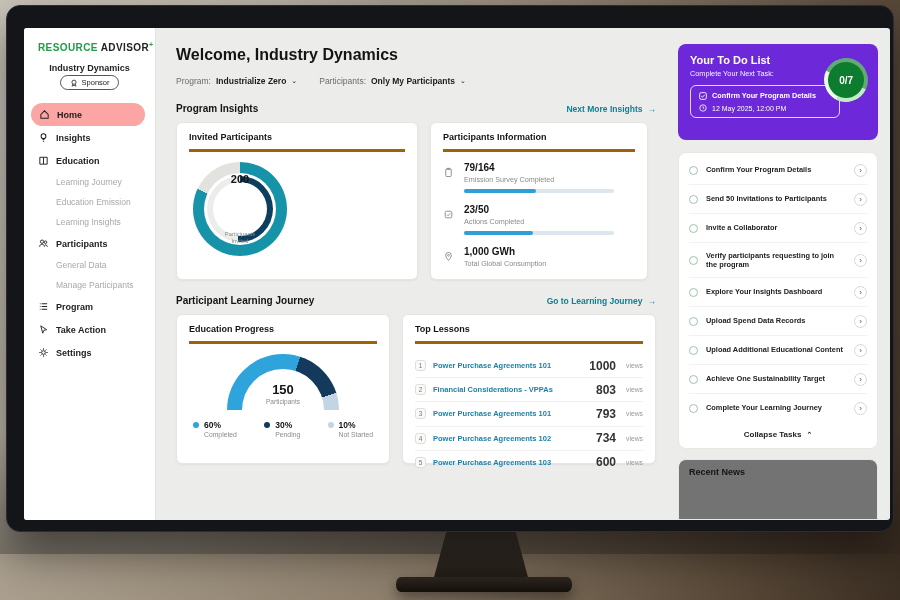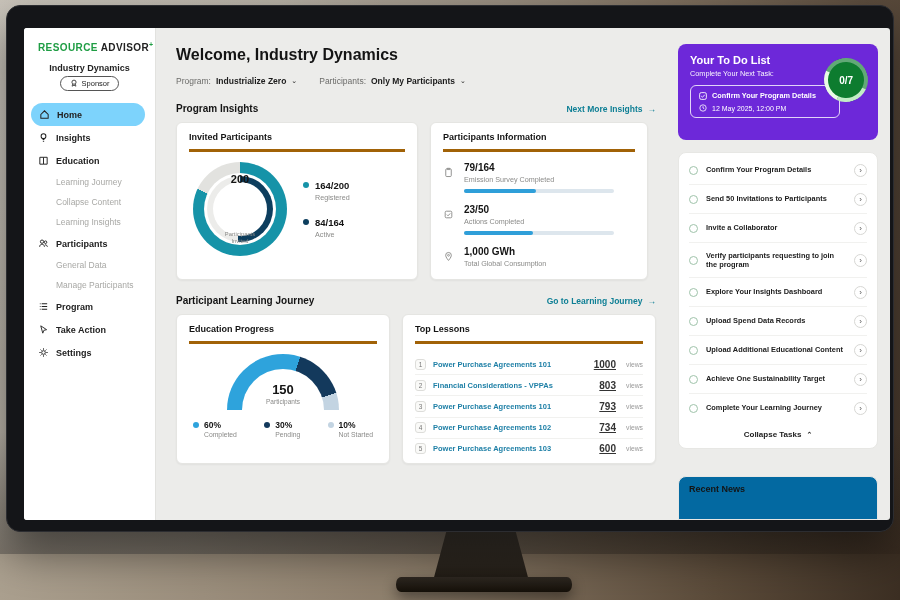--- a/index.html
+++ b/index.html
@@ -24,28 +24,28 @@
     background:#141518; border:1px solid #2c2d31; border-radius:14px;
     box-shadow:0 20px 45px rgba(0,0,0,.5); }
   .screen { position:absolute; left:17px; top:22px; width:866px; height:492px;
     background:#ececea; border-radius:3px; overflow:hidden; display:flex; }
 
   
   .sidebar { width:132px; flex:none; background:#fff; border-right:1px solid #e2e2df; padding-top:13px; }
   .logo { padding-left:14px; font-size:10px; font-weight:bold; letter-spacing:.4px; }
   .logo .g { color:#1f9d44; } .logo .d { color:#222; } .logo sup { color:#1f9d44; font-size:7px; }
   .org { margin-top:10px; text-align:center; font-size:9px; font-weight:bold; color:#222; }
-  .badge { display:inline-flex; align-items:flex-start; gap:4px; 
+  .badge { display:inline-flex; align-items:flex-end; gap:4px; 
     border:1px solid #555; border-radius:10px; padding:2px 9px; font-size:7.5px; color:#222; background:#fff; }
   .badge-wrap { text-align:center; }
   .nav { margin-top:12px; }
   .nav-item { display:flex; align-items:center; gap:7px; padding:6px 8px 6px 14px;
     font-size:9px; font-weight:bold; color:#222; cursor:default; }
   .nav-item.sub { padding:5px 8px 5px 32px; color:#a8a8a5; font-weight:normal; font-size:8.5px; }
-  .nav-item.active { background:#7dd3fc; border-radius:13px; margin:0 10px 0 7px; padding-left:8px; }
+  .nav-item.active { background:#fca5a5; border-radius:13px; margin:0 10px 0 7px; padding-left:8px; }
   .nicon { width:11px; height:11px; flex:none; display:flex; }
   .nicon svg { width:11px; height:11px; }
 
   
   .main { flex:1; min-width:0; padding:18px 12px 0 20px; }
   .welcome { font-size:16px; font-weight:bold; color:#141414; }
   .filters { display:flex; gap:22px; margin-top:12px; font-size:8.5px; color:#6c6c6a; align-items:center; }
   .fgroup { display:flex; align-items:center; gap:5px; }
   .fval { font-weight:bold; color:#1c1c1c; }
   .chev { font-size:7px; color:#1c1c1c; }
@@ -95,21 +95,21 @@
   .el-val { font-size:8.5px; font-weight:bold; color:#141414; }
   .el-lab { font-size:6.8px; color:#8a8a88; margin-top:1px; }
 
   
   .card-lessons { flex:1; height:150px; padding-bottom:4px; }
   .lesson-row { display:flex; align-items:center; gap:7px; padding:4.6px 0; border-bottom:1px solid #f1f1ef; }
   .lesson-row:last-child { border-bottom:none; }
   .rank { width:11px; height:11px; border:1px solid #ddddda; border-radius:3px; background:#fafaf8;
     display:flex; align-items:center; justify-content:center; font-size:6.5px; color:#777; flex:none; }
   .ltitle { flex:1; font-size:7.5px; font-weight:bold; color:#1d7fa6; cursor:pointer; }
-  .lviews { font-size:10px; font-weight:bold; color:#333;text-decoration:underline; }
+  .lviews { font-size:12px; font-weight:bold; color:#333; }
   .lviews-lab { font-size:6.8px; color:#999; font-weight:normal; margin-left:3px; }
 
   
   .right { width:222px; flex:none; padding:16px 12px 0 10px; display:flex; flex-direction:column; }
   .todo-card { position:relative; background:#6d28d9; border-radius:8px; color:#fff; padding:10px 12px; height:96px; flex:none; }
   .todo-title { font-size:11px; font-weight:bold; }
   .todo-sub { font-size:7.3px; margin-top:3px; opacity:.95; }
   .todo-next { border:1px solid rgba(255,255,255,.8); border-radius:6px; padding:5px 8px; margin-top:7px; width:150px; }
   .next-line { display:flex; gap:5px; align-items:center; font-size:7.3px; font-weight:bold; }
   .next-date { display:flex; gap:5px; align-items:center; font-size:7px; margin-top:4px; }
@@ -119,21 +119,21 @@
   .todo-ring span { transform:rotate(20deg); }
 
   .tasks-card { background:#fff; border:1px solid #e7e7e4; border-radius:8px; margin-top:12px; padding:3px 10px 4px; flex:none; }
   .task-row { display:flex; align-items:center; gap:8px; padding:7.5px 0; border-bottom:1px solid #f1f1ef; cursor:pointer; }
   .task-check { width:9px; height:9px; border:1.3px solid #9fc3aa; border-radius:50%; flex:none; }
   .task-label { flex:1; font-size:7.4px; font-weight:bold; color:#222; line-height:1.3; }
   .task-go { width:13px; height:13px; border:1px solid #d7d7d4; border-radius:50%; flex:none;
     display:flex; align-items:center; justify-content:center; font-size:8px; color:#555; }
   .collapse { display:flex; justify-content:center; align-items:center; gap:5px; padding:8px 0 5px;
     font-size:8px; font-weight:bold; color:#1c1c1c; cursor:pointer; }
-  .news-card { background:#0369a1; border:1px solid #e7e7e4; border-radius:8px 8px 0 0; margin-top:27px;
+  .news-card { background:#737373; border:1px solid #e7e7e4; border-radius:8px 8px 0 0; margin-top:10px;
     padding:7px 10px; font-size:9px; font-weight:bold; color:#141414; flex:1; }
 </style>
 </head>
 <body>
 
 <div class="photo-bg"></div>
 <div class="desk"></div>
 <div class="stand-neck"></div>
 <div class="stand-base"></div>
 
@@ -178,21 +178,21 @@
               <svg viewBox="0 0 12 12">
                 <path d="M2 2.5 H6 V10 H2 Z M6 2.5 H10 V10 H6" fill="none" stroke="#222" stroke-width="1.05"></path>
               </svg>
             </span>
         <span>Education</span>
       </div>
       <div class="nav-item sub">
         <span>Learning Journey</span>
       </div>
       <div class="nav-item sub">
-        <span>Collapse Content</span>
+        <span>Education Emission</span>
       </div>
       <div class="nav-item sub">
         <span>Learning Insights</span>
       </div>
       <div class="nav-item">
         <span class="nicon">
               <svg viewBox="0 0 12 12">
                 <circle cx="4.4" cy="4" r="1.8" fill="none" stroke="#222" stroke-width="1"></circle>
                 <circle cx="8.2" cy="4.6" r="1.4" fill="none" stroke="#222" stroke-width="1"></circle>
                 <path d="M1.8 9.6 c0-1.8 1.2-2.8 2.6-2.8 s2.6 1 2.6 2.8 M7.6 7.4 c1.6 0 2.6 1 2.6 2.2" fill="none" stroke="#222" stroke-width="1"></path>
@@ -265,36 +265,20 @@
         <div class="card-title">Invited Participants</div>
         <div class="invited-body">
           <div class="donut" style="background: conic-gradient(rgb(22, 147, 168) 0deg, rgb(22, 147, 168) 295.2deg, rgb(226, 226, 223) 0deg);">
             <div class="donut-gap">
               <div class="donut-inner" style="background: conic-gradient(rgb(13, 62, 94) 0deg, rgb(13, 62, 94) 184.39deg, rgb(236, 236, 234) 0deg);">
                 <div class="donut-hole">
                   <div class="dval">200</div>
                   <div class="dlab">Participants Invited</div>
                 </div>
               </div>
-            </div>
-          </div>
-          <div class="legend-v">
-            <div class="lg-item">
-              <span class="lg-dot" style="background:#1693a8"></span>
-              <span>
-                <div class="lg-val">164/200</div>
-                <div class="lg-lab">Registered</div>
-              </span>
-            </div>
-            <div class="lg-item">
-              <span class="lg-dot" style="background:#0d3e5e"></span>
-              <span>
-                <div class="lg-val">84/164</div>
-                <div class="lg-lab">Active</div>
-              </span>
             </div>
           </div>
         </div>
       </div>
 
       <div class="card card-info">
         <div class="card-title">Participants Information</div>
         <div class="info-row">
           <span class="info-icon"><svg viewBox="0 0 12 12" width="11" height="11">
                   <rect x="3" y="2" width="6" height="8.4" rx="1" fill="none" stroke="#8a8a88" stroke-width="1"></rect>

